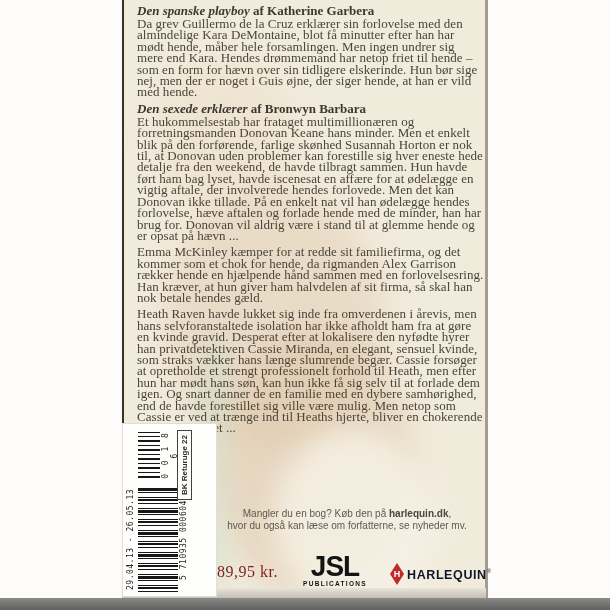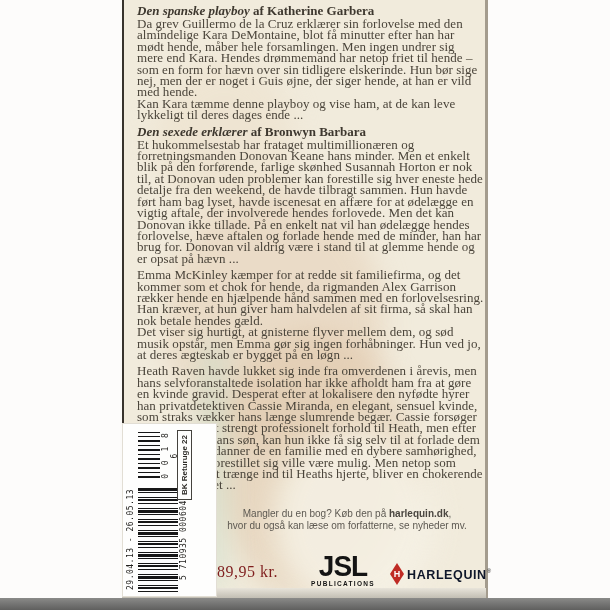--- a/index.html
+++ b/index.html
@@ -59,21 +59,21 @@
     font-family:"Liberation Sans", sans-serif;font-size:8px;font-weight:bold;color:#2e2c28;white-space:nowrap;
   }
 
   
   .promo{position:absolute;left:90px;right:8px;top:508px;text-align:center;
     font-family:"Liberation Sans", sans-serif;font-size:10px;line-height:11.5px;color:#5d5952;}
   .promo b{color:#4a4640;}
 
   
   .price{position:absolute;left:93px;top:563px;font-size:16px;color:#7f1d1d;letter-spacing:.5px;}
-  .jsl{position:absolute;left:184px;top:552px;width:70px;text-align:center;color:#141414;
+  .jsl{position:absolute;left:176px;top:552px;width:70px;text-align:center;color:#141414;
     font-family:"Liberation Sans", sans-serif;}
   .jsl .jsl-name{font-size:28px;font-weight:900;letter-spacing:-1px;line-height:28px;transform:scaleY(1.08);}
   .jsl .jsl-sub{font-size:6.5px;font-weight:700;letter-spacing:1.3px;margin-top:0px;}
   .harlequin{position:absolute;left:266px;top:563px;display:flex;align-items:center;gap:3px;
     font-family:"Liberation Sans", sans-serif;}
   .h-diamond{
     width:14px;height:22px;background:#bf2b24;
     clip-path:polygon(50% 0,100% 50%,50% 100%,0 50%);
     display:flex;align-items:center;justify-content:center;
     color:#fff;font-size:9px;font-weight:bold;
@@ -95,29 +95,27 @@
   <div class="blob b5"></div>
   <div class="blob b1"></div>
   <div class="blob b2"></div>
   <div class="blob b4"></div>
   <div class="blob b3"></div>
 
   <div class="stories">
     <div class="story">
       <h3><em>Den spanske playboy</em> <span>af</span> <span>Katherine Garbera</span></h3>
       <p>Da grev Guillermo de la Cruz erklærer sin forlovelse med den almindelige Kara DeMontaine, blot få minutter efter han har mødt hende, måber hele forsamlingen. Men ingen undrer sig mere end Kara. Hendes drømmemand har netop friet til hende – som en form for hævn over sin tidligere elskerinde. Hun bør sige nej, men der er noget i Guis øjne, der siger hende, at han er vild med hende.</p>
-      <p>Kan Kara tæmme denne playboy og vise ham, at de kan leve lykkeligt til deres dages ende ...</p>
     </div>
     <div class="story">
       <h3><em>Den sexede erklærer</em> <span>af</span> <span>Bronwyn Barbara</span></h3>
       <p>Et hukommelsestab har frataget multimillionæren og forretningsmanden Donovan Keane hans minder. Men et enkelt blik på den forførende, farlige skønhed Susannah Horton er nok til, at Donovan uden problemer kan forestille sig hver eneste hede detalje fra den weekend, de havde tilbragt sammen. Hun havde ført ham bag lyset, havde iscenesat en affære for at ødelægge en vigtig aftale, der involverede hendes forlovede. Men det kan Donovan ikke tillade. På en enkelt nat vil han ødelægge hendes forlovelse, hæve aftalen og forlade hende med de minder, han har brug for. Donovan vil aldrig være i stand til at glemme hende og er opsat på hævn ...</p>
     </div>
     <div class="story">
       <p>Emma McKinley kæmper for at redde sit familiefirma, og det kommer som et chok for hende, da rigmanden Alex Garrison rækker hende en hjælpende hånd sammen med en forlovelsesring. Han kræver, at hun giver ham halvdelen af sit firma, så skal han nok betale hendes gæld.</p>
-      <p>Det viser sig hurtigt, at gnisterne flyver mellem dem, og sød musik opstår, men Emma gør sig ingen forhåbninger. Hun ved jo, at deres ægteskab er bygget på en løgn ...</p>
     </div>
     <div class="story">
       <p>Heath Raven havde lukket sig inde fra omverdenen i årevis, men hans selvforanstaltede isolation har ikke afholdt ham fra at gøre en kvinde gravid. Desperat efter at lokalisere den nyfødte hyrer han privatdetektiven Cassie Miranda, en elegant, sensuel kvinde, som straks vækker hans længe slumrende begær. Cassie forsøger at opretholde et strengt professionelt forhold til Heath, men efter hun har mødt hans søn, kan hun ikke få sig selv til at forlade dem igen. Og snart danner de en familie med en dybere samhørighed, end de havde forestillet sig ville være mulig. Men netop som Cassie er ved at trænge ind til Heaths hjerte, bliver en chokerende sandhed afsløret ...</p>
     </div>
   </div>
 
   <div class="promo">
     <div><span>Mangler du en bog? Køb den på </span><b>harlequin.dk</b><span>,</span></div>
     <div>hvor du også kan læse om forfatterne, se nyheder mv.</div>
   </div>

